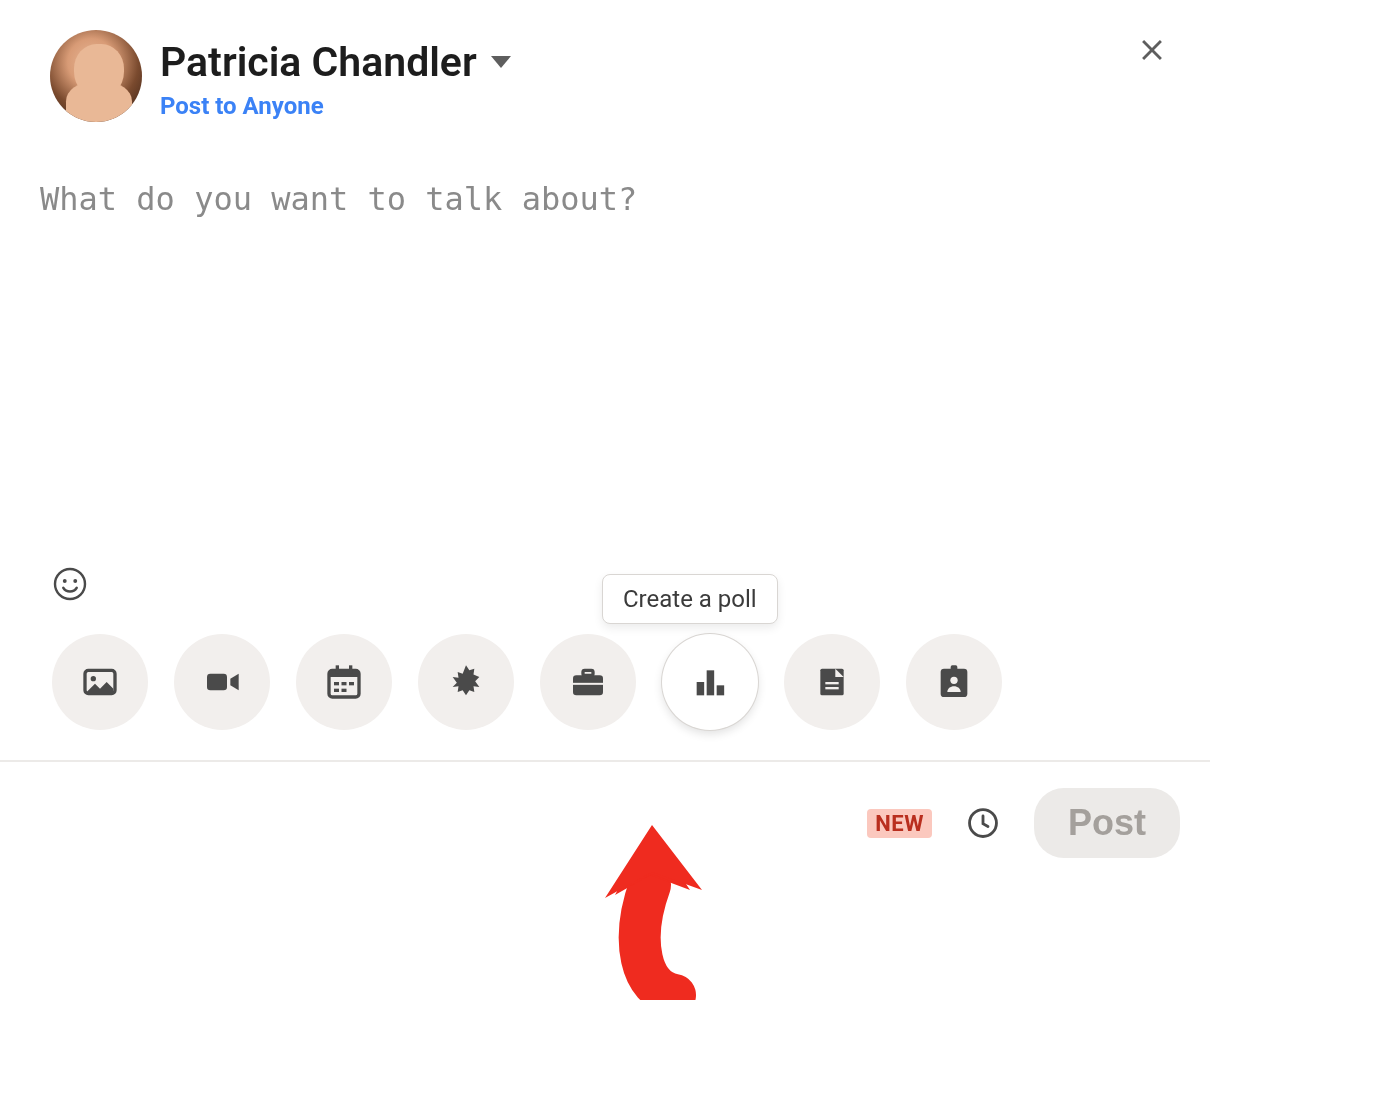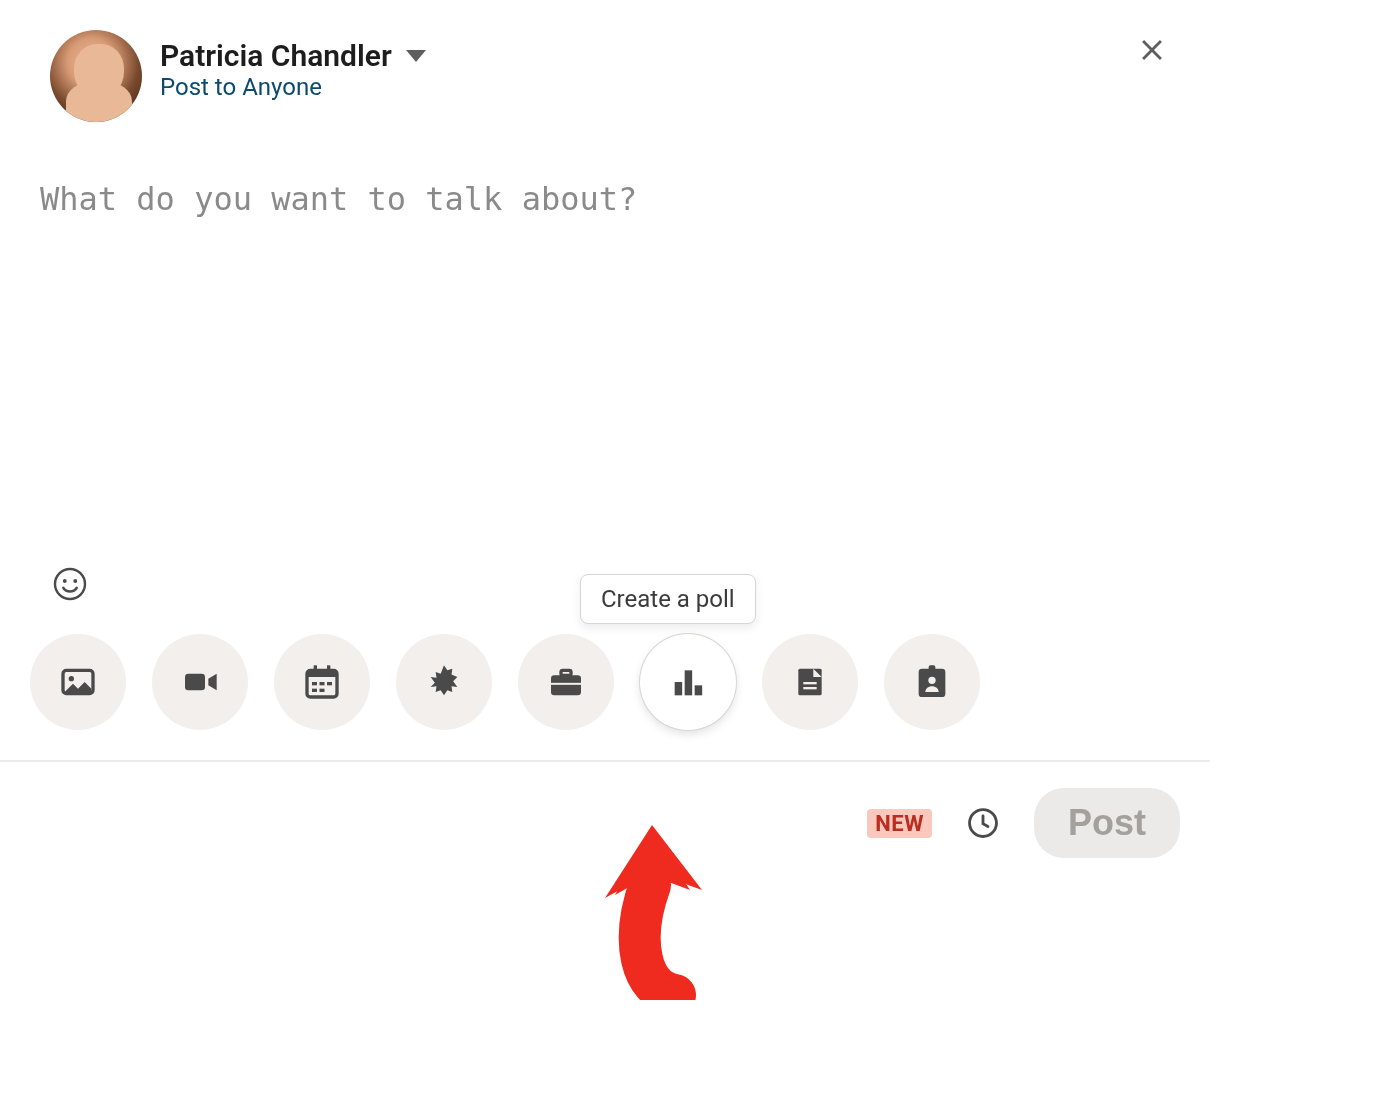--- a/index.html
+++ b/index.html
@@ -51,34 +51,35 @@
   .user-meta {
     margin-left: 18px;
     padding-top: 8px;
   }
   .user-name-row {
     display: flex;
     align-items: center;
     gap: 14px;
   }
   .user-name {
-    font-size: 30px;
+    font-size: 41px;
     font-weight: 600;
     color: #1d1d1d;
   }
   .caret {
     width: 0; height: 0;
     border-left: 10px solid transparent;
     border-right: 10px solid transparent;
     border-top: 12px solid #5e5e5e;
   }
   .audience {
     font-size: 24px;
-    color: #0c4a6e;
-    margin-top: 0;
+    color: #3b82f6;
+    margin-top: 6px;
+    font-weight: bold;
   }
   .close-btn {
     position: absolute;
     right: 30px;
     top: 22px;
     width: 56px; height: 56px;
     display: flex;
     align-items: center;
     justify-content: center;
     cursor: pointer;
@@ -107,20 +108,21 @@
     display:flex; align-items:center; justify-content:center;
     cursor:pointer;
     color:#4a4a4a;
   }
   .emoji-btn svg{width:36px;height:36px;}
   .toolbar {
     display: flex;
     gap: 26px;
     padding: 30px 30px 30px 30px;
     position: relative;
+    margin-left: 22px;
   }
   .tool {
     width: 96px; height: 96px;
     border-radius: 50%;
     background: #f2efed;
     display: flex;
     align-items: center;
     justify-content: center;
     cursor: pointer;
     color:#4a4a4a;

